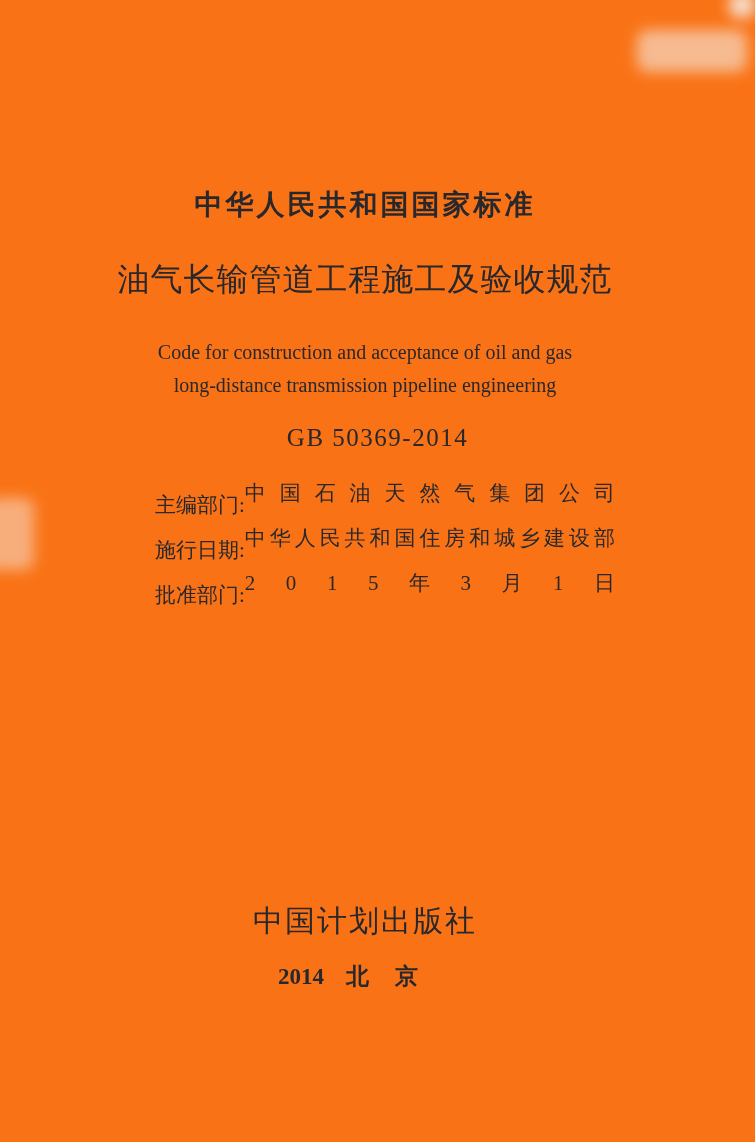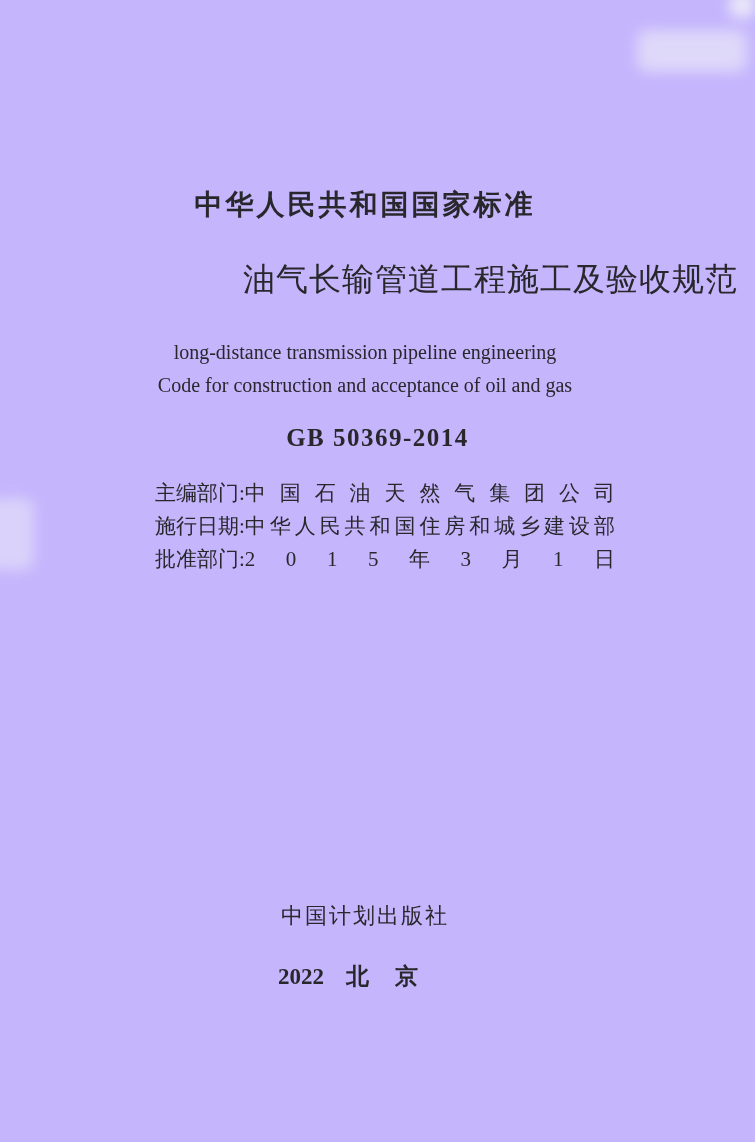--- a/index.html
+++ b/index.html
@@ -1,60 +1,60 @@
 <!DOCTYPE html>
 <html><head>
 <meta charset="utf-8">
 <style>
   html,body{margin:0;padding:0;background:#ffffff;}
   .page{
     position:relative;
     width:755px;height:1142px;
-    background:#c4b5fd;
+    background:#f97316;
     color:#28282c;
     font-family:"Liberation Serif","DejaVu Serif",serif;
     overflow:hidden;
   }
   
   .stain{position:absolute;background:#f5f6f7;filter:blur(7px);border-radius:10px;opacity:.55;}
   .stain-tr{right:8px;top:30px;width:110px;height:42px;}
   .stain-tr2{right:0;top:-8px;width:26px;height:26px;opacity:.8;}
   .stain-left{left:-14px;top:498px;width:48px;height:72px;opacity:.45;}
 
   .heading{
     position:absolute;top:186px;left:0;width:730px;
     text-align:center;
     font-family:"Liberation Sans","DejaVu Sans",sans-serif;
     font-weight:bold;font-size:28px;letter-spacing:3px;
   }
   .title{
     position:absolute;top:258px;left:0;width:730px;margin:0;
-    text-align:right;font-weight:normal;
-    font-size:32px;letter-spacing:1px;padding-left:8px;
+    text-align:center;font-weight:normal;
+    font-size:32px;letter-spacing:1px;
   }
   .subtitle{
     position:absolute;top:336px;left:0;width:730px;
     text-align:center;font-size:20px;line-height:33px;
   }
   .gb-number{
     position:absolute;top:424px;left:0;width:755px;
-    text-align:center;font-weight:bold;
+    text-align:center;font-weight:normal;
     font-size:25px;letter-spacing:1.5px;
   }
   .dept-block{
     position:absolute;top:477px;left:155px;width:460px;
     font-size:21px;
   }
   .dept-row{display:flex;line-height:33px;}
-  .dept-label{white-space:nowrap;}
+  .dept-label{white-space:nowrap;margin-top:12px;}
   .dept-value{flex:1;}
   [data-spread="true"]{display:flex;justify-content:space-between;}
   .publisher{
     position:absolute;top:901px;left:0;width:730px;
-    text-align:center;font-size:22px;letter-spacing:2px;
+    text-align:center;font-size:30px;letter-spacing:2px;
   }
   .imprint{
     position:absolute;top:961px;left:0;width:730px;
     display:flex;justify-content:center;align-items:baseline;
     font-weight:bold;font-size:23px;
     transform:translateX(-17px);
   }
   .imprint-year{margin-right:22px;}
   .imprint-city{width:72px;}
 </style>
@@ -65,22 +65,22 @@
 
   <div class="stain stain-tr"></div>
   <div class="stain stain-tr2"></div>
   <div class="stain stain-left"></div>
 
   <div class="heading">中华人民共和国国家标准</div>
 
   <h1 class="title">油气长输管道工程施工及验收规范</h1>
 
   <div class="subtitle">
+    <div>Code for construction and acceptance of oil and gas</div>
     <div>long-distance transmission pipeline engineering</div>
-    <div>Code for construction and acceptance of oil and gas</div>
   </div>
 
   <div class="gb-number">GB 50369-2014</div>
 
   <div class="dept-block">
     <div class="dept-row">
       <span class="dept-label">主编部门:</span>
       <span class="dept-value" data-spread="true">
           <span>中</span>
           <span>国</span>
@@ -127,20 +127,20 @@
           <span>月</span>
           <span>1</span>
           <span>日</span>
         </span>
     </div>
   </div>
 
   <div class="publisher">中国计划出版社</div>
 
   <div class="imprint">
-    <span class="imprint-year">2022</span>
+    <span class="imprint-year">2014</span>
     <span class="imprint-city" data-spread="true">
         <span>北</span>
         <span>京</span>
       </span>
   </div>
 
 </div>
 
 </body></html>

